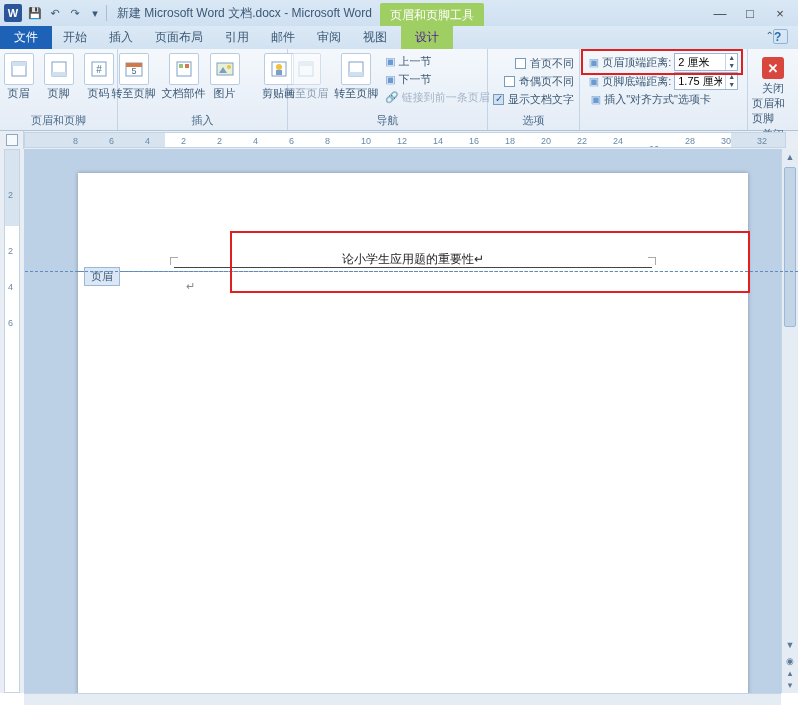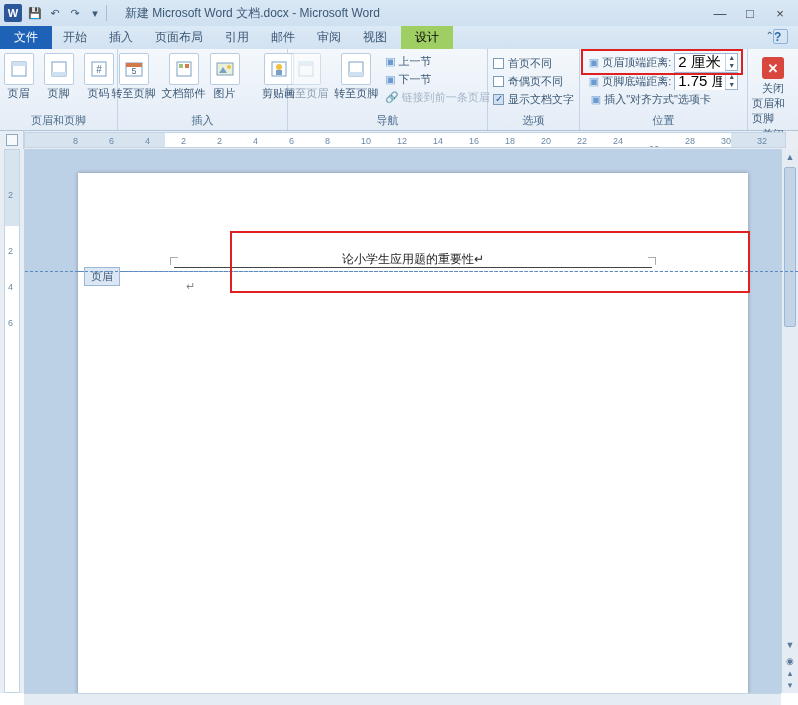--- a/index.html
+++ b/index.html
@@ -3,49 +3,49 @@
 <meta charset="utf-8">
 <style>
 * { margin: 0; padding: 0; box-sizing: border-box; font-family: "Microsoft YaHei", SimSun, Arial, sans-serif; }
 body { background: #fff; width: 798px; height: 705px; overflow: hidden; position: relative; }
 
 .title-bar { height: 26px; background: linear-gradient(#dae8f5,#cfe0f1); display: flex; align-items: center; font-size: 12px; color:#3b5875; position: relative; }
 .word-icon { width: 18px; height: 18px; background:#2b579a; color:#fff; font-size:11px; font-weight:bold; display:flex; align-items:center; justify-content:center; margin: 0 4px; border-radius:2px; }
 .qat { display:flex; align-items:center; gap:2px; }
 .qat-btn { width:18px; height:18px; display:flex; align-items:center; justify-content:center; color:#3b5875; font-size:11px; }
 .qat-sep { width:1px; height:16px; background:#a8bdd4; margin: 0 2px; }
-.title-text { margin-left: 16px; flex:1; }
+.title-text { margin-left: 8px; flex:1; }
 .tool-title { background:#9fce63; color:#fff; padding:2px 10px 1px; font-size:12px; border-radius:2px 2px 0 0; position:absolute; left:380px; top:3px; height:23px; display:flex; align-items:center; }
 .win-controls { display:flex; gap:14px; margin-right:10px; }
 .win-btn { width:16px; height:16px; display:flex; align-items:center; justify-content:center; color:#444; font-size:13px; }
 .help-btn { color:#2b6cb0; font-weight:bold; font-size:12px; border:1px solid #8db3d9; border-radius:2px; width:15px; height:15px; margin-right:6px; }
 
 .tabs { height: 23px; background: linear-gradient(#dce9f6,#d2e2f1); display:flex; align-items:flex-end; font-size:12px; position:relative; }
 .tab { padding: 3px 11px 3px; color:#3b5875; cursor:pointer; }
 .tab.file { background:#1e62b8; color:#fff; padding: 3px 14px; }
-.tab.active-design { background:#9fce63; color:#000000; position:absolute; left:401px; padding:3px 14px; }
+.tab.active-design { background:#9fce63; color:#4c1d95; position:absolute; left:401px; padding:3px 14px; }
 .collapse-icon { position:absolute; right:24px; top:4px; font-size:10px; color:#3b5875; }
 
 .ribbon { height: 82px; background: linear-gradient(#f4f8fc,#e4ecf6); border-bottom: 1px solid #b0c4da; display:flex; font-size:11px; position:relative; }
 .group { border-right:1px solid #c3d4e6; display:flex; flex-direction:column; align-items:center; padding: 2px 4px 0; }
 .group-body { display:flex; align-items:flex-start; gap:2px; flex:1; }
 .group-label { color:#4a6b8a; font-size:11px; text-align:center; padding:1px 0 2px; width:100%; }
 .big-btn { display:flex; flex-direction:column; align-items:center; width:38px; padding-top:2px; color:#3b5875; }
 .big-btn .ico { width:30px; height:32px; background:#fff; border:1px solid #b8cde2; border-radius:2px; display:flex; align-items:center; justify-content:center; font-size:18px; }
 .big-btn .lbl { font-size:11px; margin-top:1px; }
 .big-btn.disabled { opacity:0.55; }
 .nav-col { display:flex; flex-direction:column; gap:1px; padding-top:2px; }
 .nav-item { display:flex; align-items:center; gap:3px; font-size:11px; color:#3b5875; padding:1px 3px; white-space:nowrap; }
 .nav-item.disabled { color:#a2b4c8; }
 .chk-item { display:flex; align-items:center; gap:4px; font-size:11px; color:#3b5875; padding:1px 2px; white-space:nowrap; }
 .chk-box { width:11px; height:11px; border:1px solid #7a9abb; background:#fff; }
 .pos-col { display:flex; flex-direction:column; gap:1px; padding:2px 2px 0; }
 .pos-row { display:flex; align-items:center; gap:3px; font-size:11px; color:#3b5875; white-space:nowrap; }
 .spin { display:flex; align-items:center; border:1px solid #9ab6d3; background:#fff; height:18px; }
-.spin input { border:none; width:50px; font-size:15px; padding:0 3px; outline:none; }
+.spin input { border:none; width:50px; font-size:11px; padding:0 3px; outline:none; }
 .spin-arw { display:flex; flex-direction:column; width:12px; border-left:1px solid #c3d4e6; }
 .spin-arw span { height:8px; font-size:7px; text-align:center; line-height:7px; color:#3b5875; }
 .red-box1 { position:absolute; left:581px; top:0px; width:162px; height:26px; border:2px solid #e02020; pointer-events:none; }
 .insert-align { font-size:11px; color:#3b5875; padding:1px 2px; white-space:nowrap; display:flex; align-items:center; gap:3px; }
 .close-btn { display:flex; flex-direction:column; align-items:center; padding-top:6px; color:#3b5875; }
 .close-x { width:22px; height:22px; background:#d9463e; border-radius:3px; color:#fff; display:flex; align-items:center; justify-content:center; font-size:13px; font-weight:bold; }
 
 .ruler-area { height:18px; background:#e9eef5; display:flex; }
 .corner { width:24px; height:18px; background:#e9eef5; border-right:1px solid #c3d4e6; display:flex; align-items:center; justify-content:center; }
 .corner-box { width:12px; height:12px; border:1px solid #8fa8c2; background:#f6fafd; }
@@ -85,20 +85,21 @@
 <div class="title-bar">
   <div class="word-icon">W</div>
   <div class="qat">
     <div class="qat-btn">💾</div>
     <div class="qat-btn">↶</div>
     <div class="qat-btn">↷</div>
     <div class="qat-btn">▾</div>
   </div>
   <div class="qat-sep"></div>
   <div class="title-text">新建 Microsoft Word 文档.docx - Microsoft Word</div>
+  <div class="tool-title">页眉和页脚工具</div>
   <div class="win-controls">
     <div class="win-btn">—</div>
     <div class="win-btn">□</div>
     <div class="win-btn">×</div>
   </div>
 </div>
 
 <div class="tabs">
   <div class="tab file">文件</div>
   <div class="tab">开始</div>
@@ -227,21 +228,21 @@
             <span>🔗</span>
             <span>链接到前一条页眉</span>
           </div>
       </div>
     </div>
     <div class="group-label">导航</div>
   </div>
 
   <div class="group" style="width:92px;">
     <div class="group-body">
-      <div class="nav-col" style="padding-top:4px;">
+      <div class="nav-col" style="padding-top:4px;align-items:flex-end;">
         <div class="chk-item">
             <span class="chk-box"></span>
             <span>首页不同</span>
           </div>
         <div class="chk-item">
             <span class="chk-box"></span>
             <span>奇偶页不同</span>
           </div>
         <div class="chk-item">
             <span class="chk-box" style="background:#cfe0f1; position:relative;">
@@ -278,21 +279,20 @@
                 <span>▼</span>
               </div>
           </div>
         </div>
         <div class="insert-align">
           <span style="color:#6b9bd1;">▣</span>
           <span>插入"对齐方式"选项卡</span>
         </div>
       </div>
     </div>
-    <div class="group-label">位置</div>
     <div class="red-box1"></div>
   </div>
 
   <div class="group" style="flex:1; border-right:none;">
     <div class="group-body" style="justify-content:center; width:100%;">
       <div class="close-btn">
         <div class="close-x">✕</div>
         <div style="font-size:11px; margin-top:2px;">关闭</div>
         <div style="font-size:11px;">页眉和页脚</div>
       </div>

